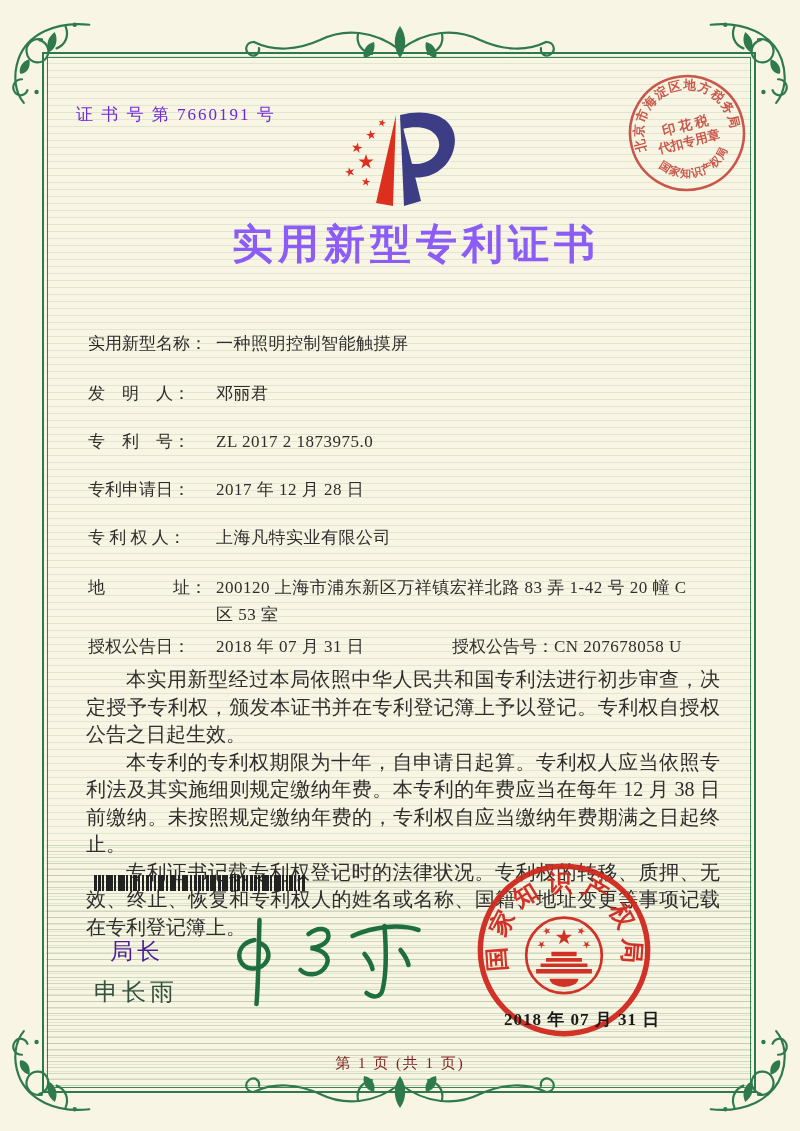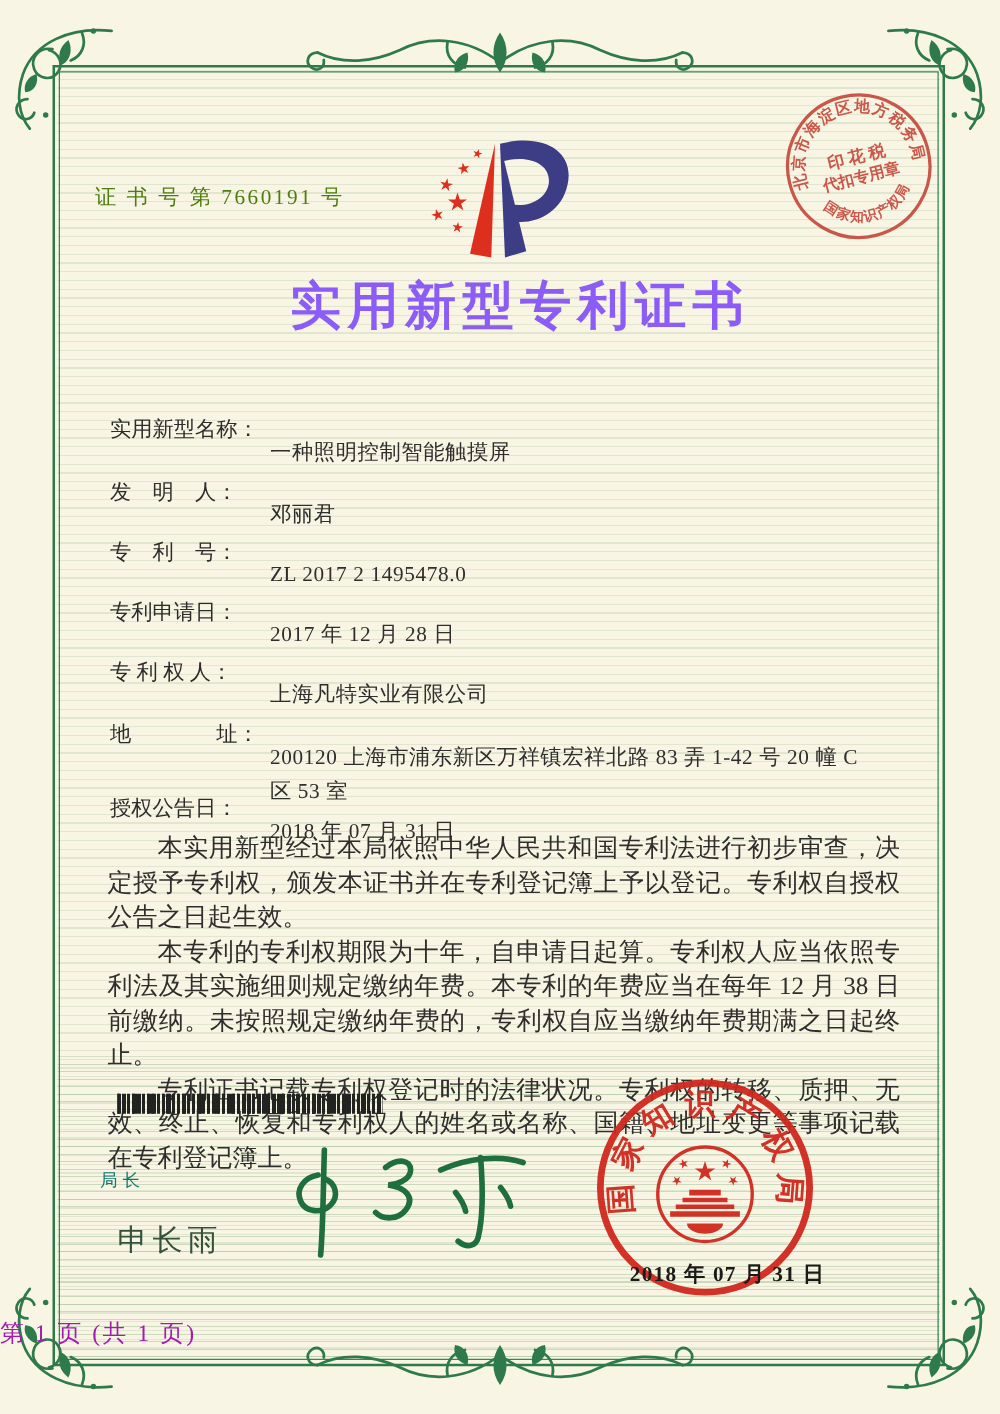--- a/index.html
+++ b/index.html
@@ -24,43 +24,43 @@
   }
   .frame{
     position:absolute;left:42px;right:44px;top:52px;bottom:38px;
     border:2.5px solid #2e7a4c;z-index:1;
   }
   .frame::after{
     content:"";position:absolute;inset:3px;border:1px solid #3a8257;
   }
   .ornament{position:absolute;z-index:2;pointer-events:none;}
   .content{position:absolute;inset:0;z-index:3;}
-  .cert-no{position:absolute;left:76px;top:103px;font-size:17px;letter-spacing:2px;color:#4d7c0f;margin-top:43px;}
+  .cert-no{position:absolute;left:76px;top:103px;font-size:17px;letter-spacing:2px;color:#6d28d9;}
   .title{position:absolute;left:16px;top:217px;width:100%;text-align:center;
     font-size:41px;font-weight:bold;color:#8b5cf6;letter-spacing:5px;}
   .field-row{position:absolute;left:88px;font-size:17px;line-height:27px;}
   .field-label{display:inline-block;min-width:128px;vertical-align:top;color:#2d2c2a;}
-  .field-value{display:inline-block;vertical-align:top;letter-spacing:.5px;max-width:478px;margin-top:18px;}
+  .field-value{display:inline-block;vertical-align:top;letter-spacing:.5px;max-width:478px;}
   .grant-no-pair{position:absolute;left:452px;top:633px;font-size:17px;line-height:27px;}
   .paras{position:absolute;left:86px;top:666px;width:634px;font-size:20px;
     line-height:27.5px;text-align:justify;}
   .paras p{margin:0;text-indent:2em;}
   .barcode{
     position:absolute;left:94px;top:875px;width:212px;height:16px;
     background-image:
       repeating-linear-gradient(90deg,#20231f 0 2px,rgba(0,0,0,0) 2px 4px),
       repeating-linear-gradient(90deg,#20231f 0 1px,rgba(0,0,0,0) 1px 6px),
       repeating-linear-gradient(90deg,#20231f 0 3px,rgba(0,0,0,0) 3px 13px);
   }
-  .officer-title{position:absolute;left:80px;top:936px;font-size:14px;letter-spacing:4px;color:#0f766e;}
+  .officer-title{position:absolute;left:110px;top:936px;font-size:23px;letter-spacing:4px;color:#4c1d95;}
   .officer-name{position:absolute;left:94px;top:976px;font-size:24px;letter-spacing:4px;color:#35503d;}
   .seal-date{position:absolute;left:492px;top:1008px;width:180px;text-align:center;
     font-size:17px;font-weight:bold;letter-spacing:1px;color:#1c1a18;z-index:5;}
-  .footer{position:absolute;left:0;top:1054px;width:100%;
-    font-size:19px;letter-spacing:2px;color:#a21caf;}
+  .footer{position:absolute;left:0;top:1054px;width:100%;text-align:center;
+    font-size:15px;letter-spacing:2px;color:#7f1d1d;}
   svg text{font-family:"Liberation Serif","DejaVu Serif",serif;}
 </style>
 </head>
 <body>
 
 <svg width="0" height="0" style="position:absolute">
   <defs>
     <g id="st">
       <path d="M0,-1 L0.2245,-0.309 L0.951,-0.309 L0.3633,0.118 L0.5878,0.809 L0,0.382 L-0.5878,0.809 L-0.3633,0.118 L-0.951,-0.309 L-0.2245,-0.309 Z"></path>
     </g>
@@ -163,33 +163,36 @@
 
   <div class="title">实用新型专利证书</div>
 
   <div class="field-row" style="top:330px">
     <span class="field-label">实用新型名称：</span><span class="field-value">一种照明控制智能触摸屏</span>
   </div>
   <div class="field-row" style="top:380px">
     <span class="field-label">发　明　人：</span><span class="field-value">邓丽君</span>
   </div>
   <div class="field-row" style="top:428px">
-    <span class="field-label">专　利　号：</span><span class="field-value">ZL 2017 2 1495478.0</span>
+    <span class="field-label">专　利　号：</span><span class="field-value">ZL 2017 2 1873975.0</span>
   </div>
   <div class="field-row" style="top:476px">
     <span class="field-label">专利申请日：</span><span class="field-value">2017 年 12 月 28 日</span>
   </div>
   <div class="field-row" style="top:524px">
     <span class="field-label">专 利 权 人：</span><span class="field-value">上海凡特实业有限公司</span>
   </div>
   <div class="field-row" style="top:574px">
     <span class="field-label">地　　　　址：</span><span class="field-value">200120 上海市浦东新区万祥镇宏祥北路 83 弄 1-42 号 20 幢 C区 53 室</span>
   </div>
   <div class="field-row" style="top:633px">
     <span class="field-label">授权公告日：</span><span class="field-value">2018 年 07 月 31 日</span>
+  </div>
+  <div class="grant-no-pair">
+    <span>授权公告号：</span><span class="field-value">CN 207678058 U</span>
   </div>
 
   <div class="paras">
     <p>本实用新型经过本局依照中华人民共和国专利法进行初步审查，决定授予专利权，颁发本证书并在专利登记簿上予以登记。专利权自授权公告之日起生效。</p>
     <p>本专利的专利权期限为十年，自申请日起算。专利权人应当依照专利法及其实施细则规定缴纳年费。本专利的年费应当在每年 12 月 38 日前缴纳。未按照规定缴纳年费的，专利权自应当缴纳年费期满之日起终止。</p>
     <p>专利证书记载专利权登记时的法律状况。专利权的转移、质押、无效、终止、恢复和专利权人的姓名或名称、国籍、地址变更等事项记载在专利登记簿上。</p>
   </div>
 
   <div class="barcode"></div>
 

